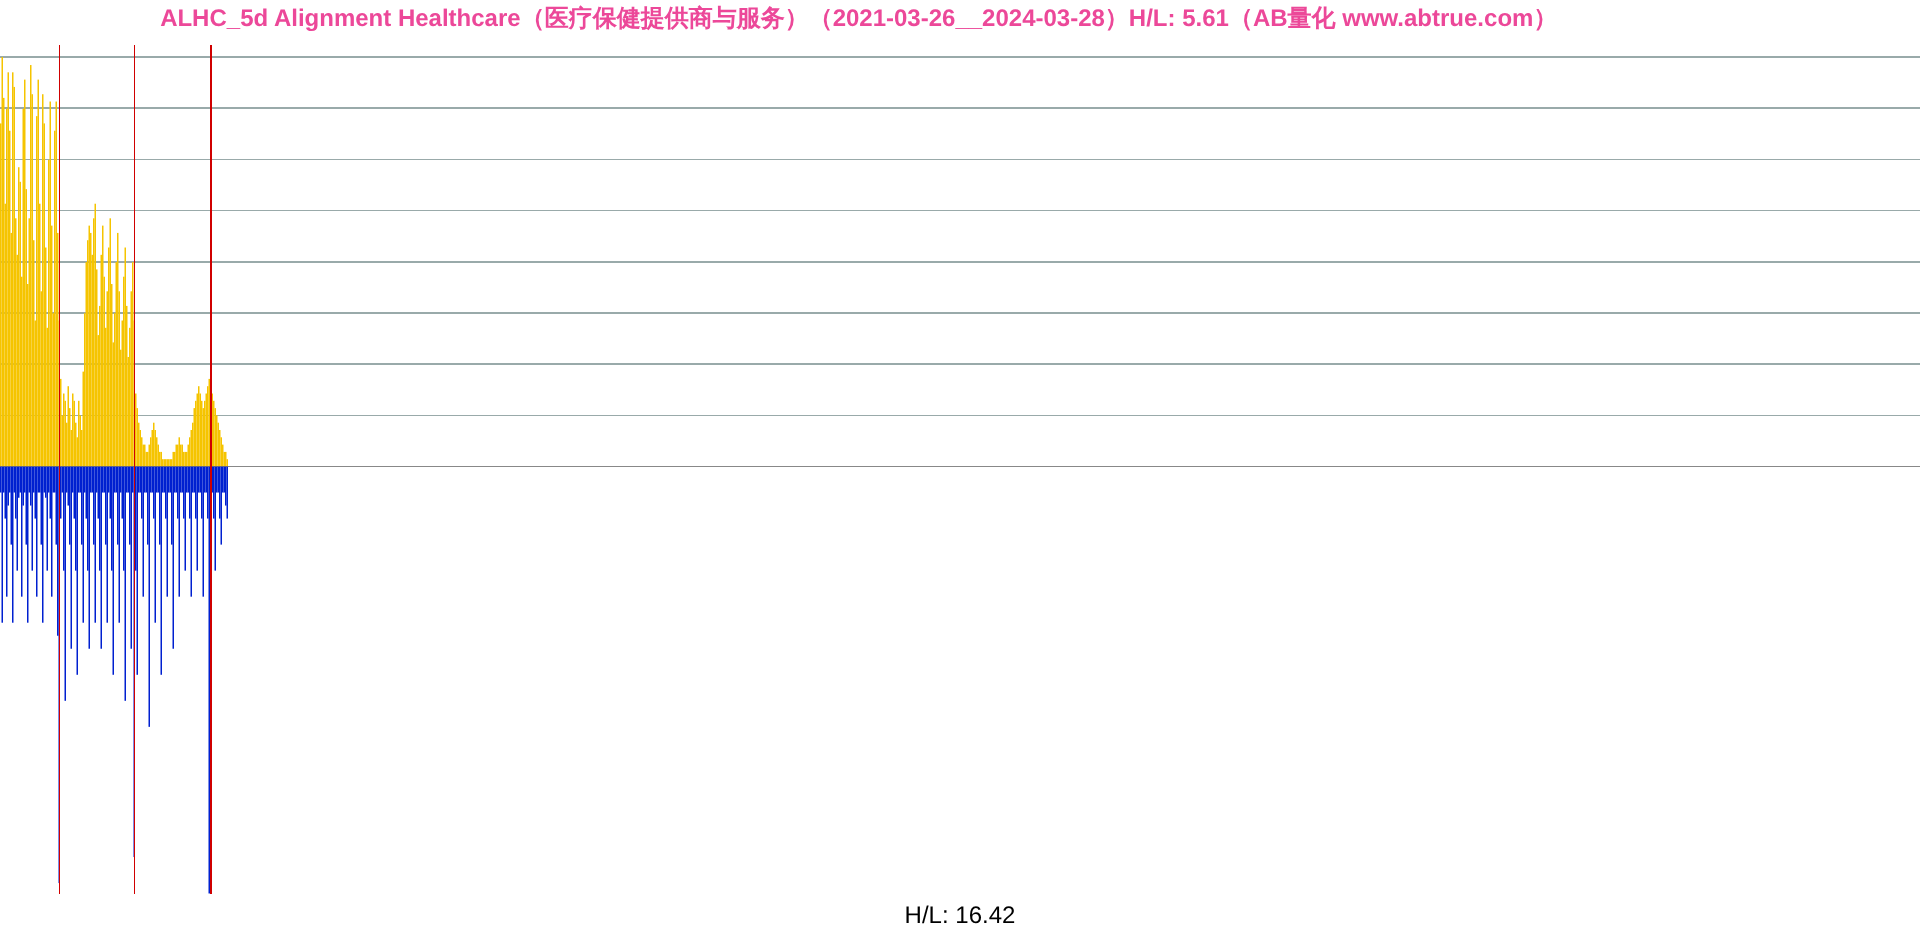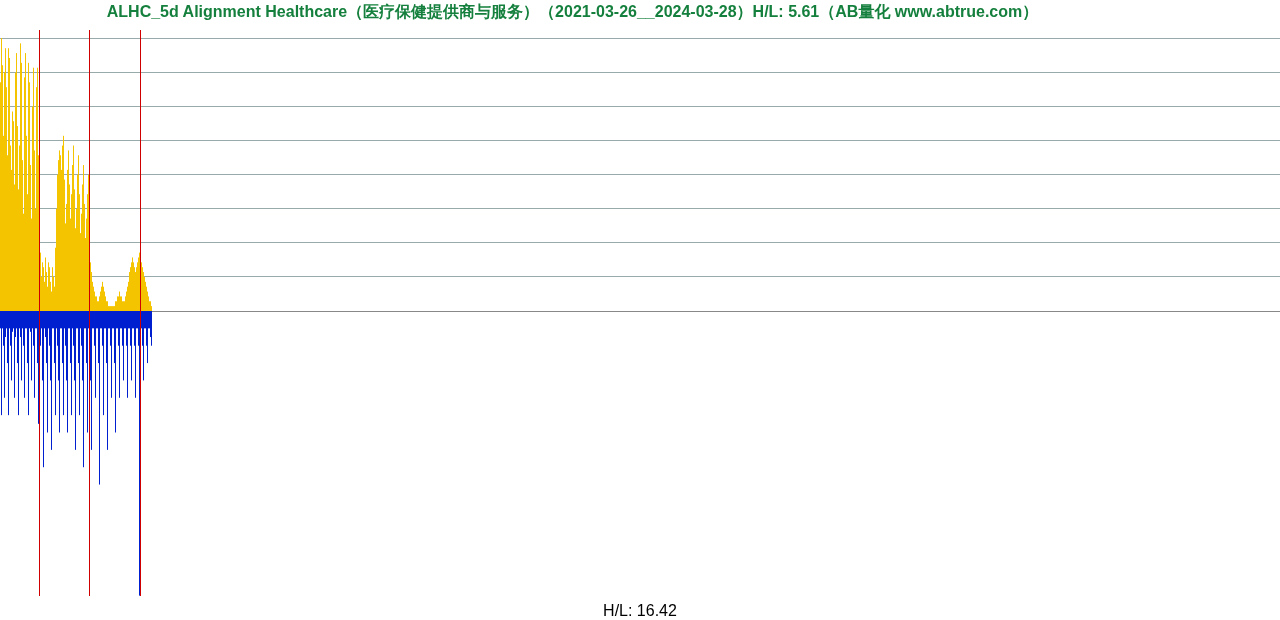--- a/index.html
+++ b/index.html
@@ -1,16 +1,16 @@
 <!DOCTYPE html>
 <html><head>
 <meta charset="utf-8">
 <style>
   html,body{margin:0;padding:0;width:1280px;height:620px;background:#fff;font-family:"Segoe UI",Arial,sans-serif;overflow:hidden}
-  .title{position:absolute;top:2px;left:0;width:1145px;text-align:center;font-size:16px;font-weight:600;color:#15803d}
+  .title{position:absolute;top:2px;left:0;width:1145px;text-align:center;font-size:16px;font-weight:600;color:#ec4899}
   .footer{position:absolute;bottom:0;left:0;width:1280px;text-align:center;font-size:16px;color:#000}
   .plot{position:absolute;top:28px;left:0;width:1280px;height:570px}
   .grid line{stroke:#9aa;stroke-width:1;shape-rendering:crispEdges}
   .upbar{fill:#f5c400}
   .dnbar{fill:#0020d0}
   .vline{stroke:#d00000;stroke-width:1;shape-rendering:crispEdges}
   .baseline{stroke:#888;stroke-width:1;shape-rendering:crispEdges}
 </style>
 </head>
 <body>

